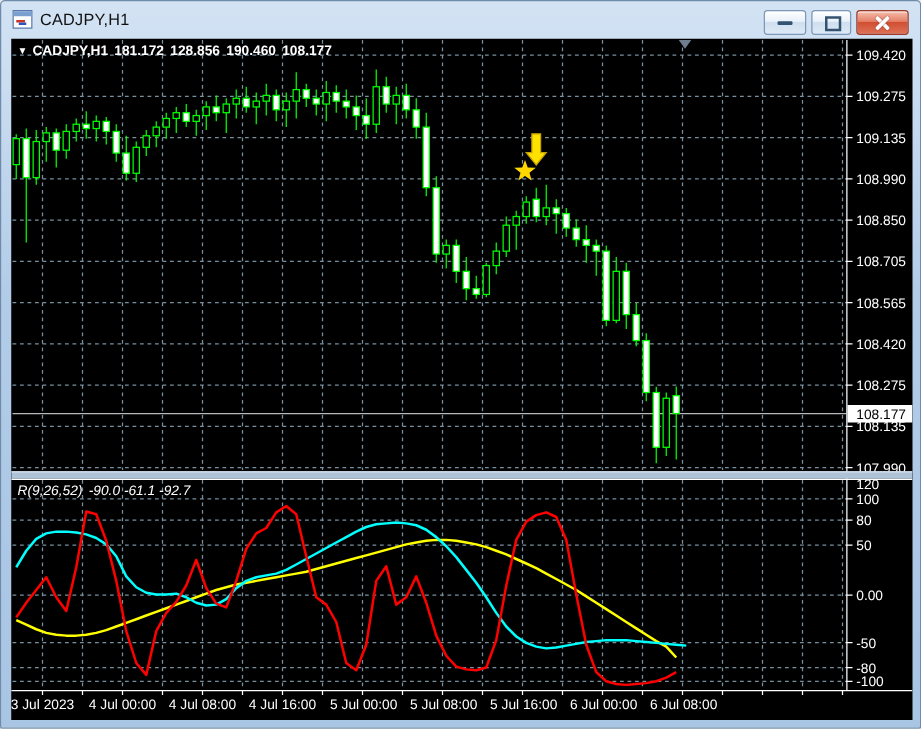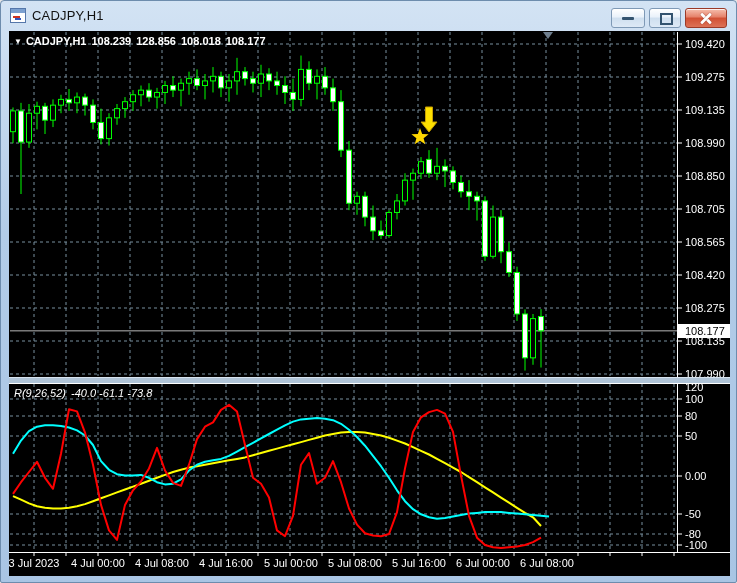--- a/index.html
+++ b/index.html
@@ -349,20 +349,20 @@
           <text font-size="11px" font-family="&quot;Liberation Sans&quot;,sans-serif" x="546" y="566" fill="#FFFFFF" text-anchor="middle">6 Jul 08:00</text>
         </g>
       <g id="g-divider">
           <rect x="8" y="376" width="721" height="6" fill="#AFC3D6"></rect>
           <line x1="8" y1="376.5" x2="729" y2="376.5" stroke="#D8E4F0"></line>
           <line x1="8" y1="382.5" x2="729" y2="382.5" stroke="#FFFFFF"></line>
         </g>
     </svg>
 
     <div class="ohlc">
-      <span class="tri">▼</span><span>CADJPY,H1</span><span>108.239</span><span>128.856</span><span>108.018</span><span>108.177</span>
+      <span class="tri">▼</span><span>CADJPY,H1</span><span>181.172</span><span>128.856</span><span>190.460</span><span>108.177</span>
     </div>
 
     <div class="indlabel">
-      <span>R(9,26,52)</span><span>-40.0 -61.1 -73.8</span>
+      <span>R(9,26,52)</span><span>-90.0 -61.1 -92.7</span>
     </div>
   </div>
 </div>
 
 </body></html>

